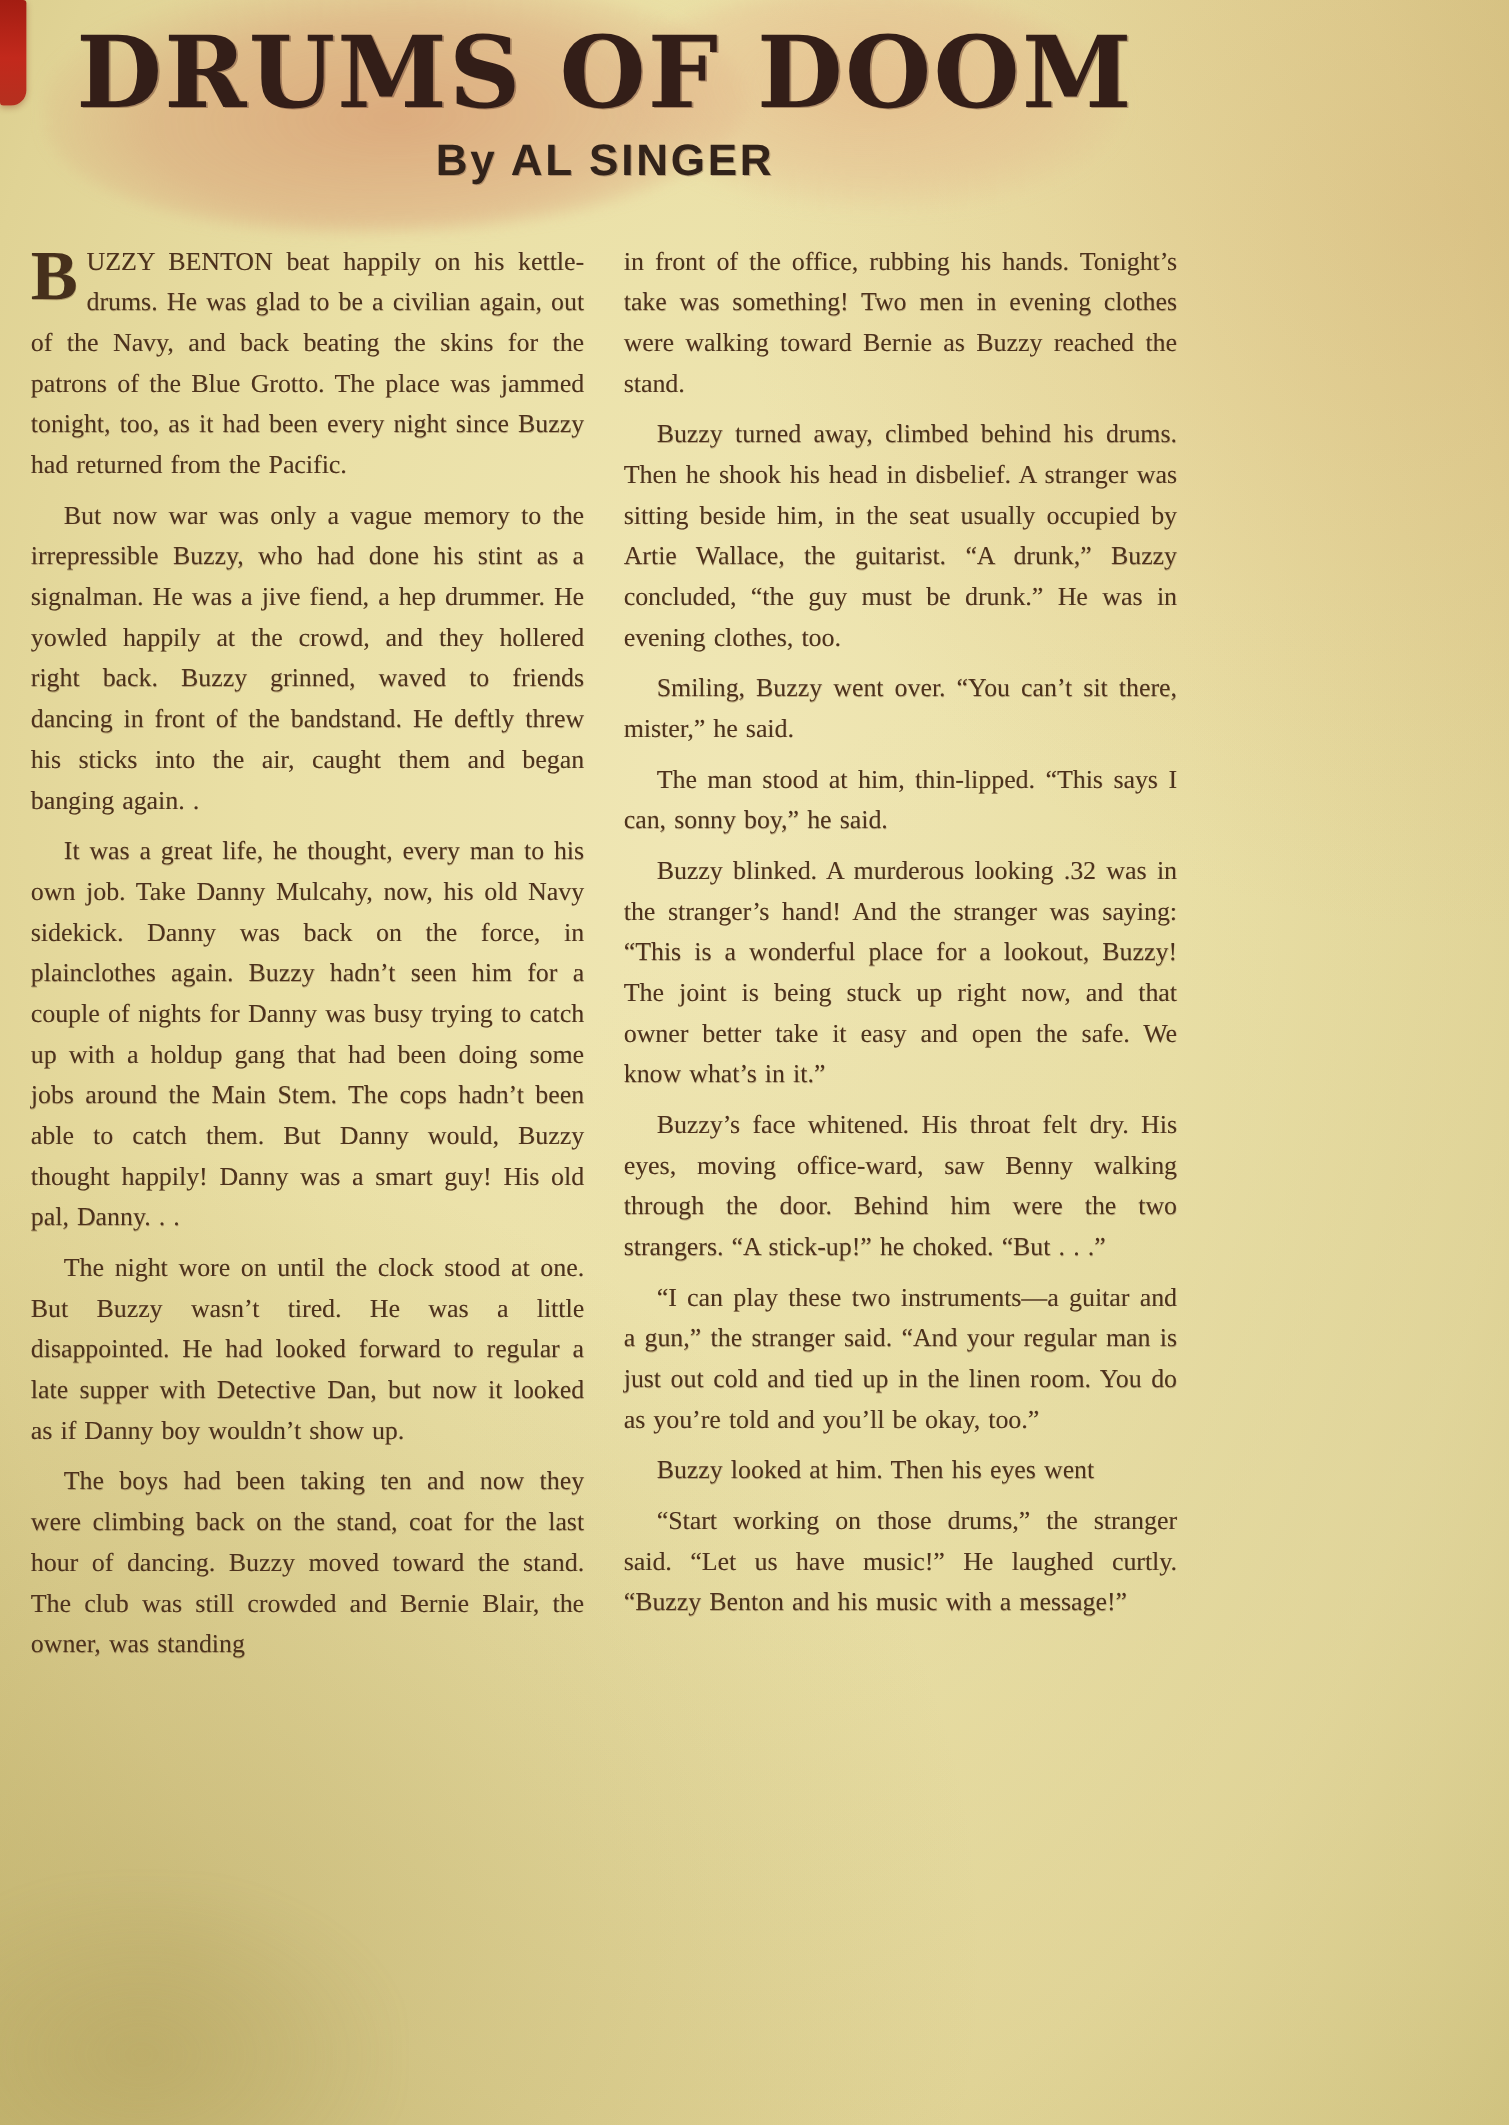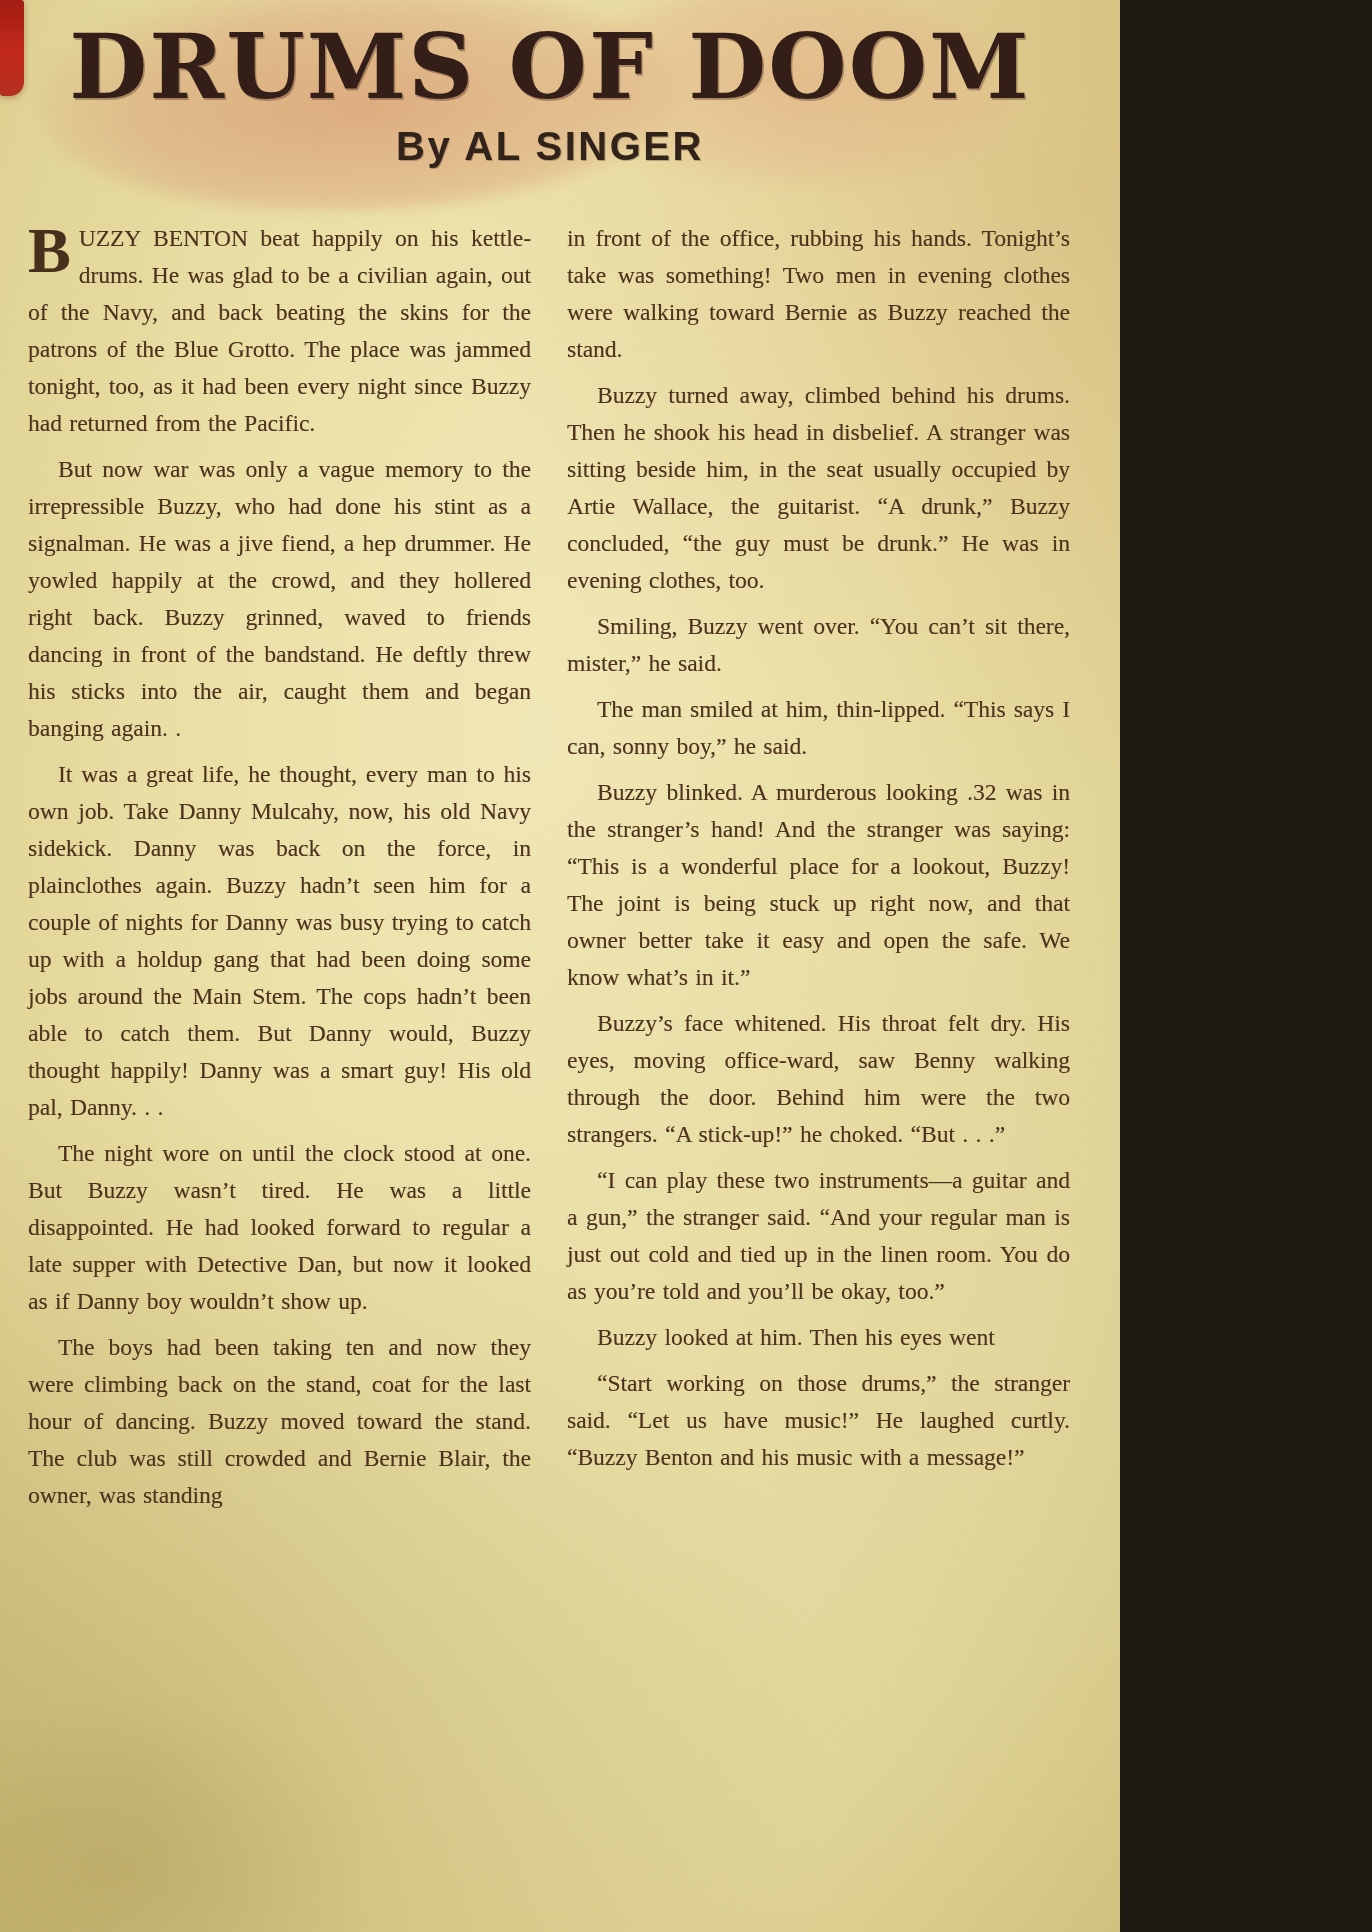--- a/index.html
+++ b/index.html
@@ -2,21 +2,21 @@
 <html><head>
 <meta charset="utf-8">
 <style>
   html, body {
     margin: 0;
     padding: 0;
     background: #1f1b12;
   }
   .page {
     position: relative;
-    width: 1120px;
+    width: 1372px;
     height: 1932px;
     overflow: hidden;
     background:
       radial-gradient(circle at 12% 92%, rgba(150,130,60,0.28), transparent 34%),
       radial-gradient(circle at 96% 10%, rgba(205,150,95,0.25), transparent 30%),
       radial-gradient(circle at 90% 70%, rgba(225,215,160,0.5), transparent 45%),
       radial-gradient(ellipse at 48% 38%, #f0e7b6 0%, #eae0a6 42%, #e0d395 72%, #cdbf7a 100%);
     font-kerning: normal;
   }
   .stain {
@@ -131,21 +131,21 @@
       <p class="para">But now war was only a vague memory to the irrepressible Buzzy, who had done his stint as a signalman. He was a jive fiend, a hep drummer. He yowled happily at the crowd, and they hollered right back. Buzzy grinned, waved to friends dancing in front of the bandstand. He deftly threw his sticks into the air, caught them and began banging again. .</p>
       <p class="para">It was a great life, he thought, every man to his own job. Take Danny Mulcahy, now, his old Navy sidekick. Danny was back on the force, in plainclothes again. Buzzy hadn’t seen him for a couple of nights for Danny was busy trying to catch up with a holdup gang that had been doing some jobs around the Main Stem. The cops hadn’t been able to catch them. But Danny would, Buzzy thought happily! Danny was a smart guy! His old pal, Danny. . .</p>
       <p class="para">The night wore on until the clock stood at one. But Buzzy wasn’t tired. He was a little disappointed. He had looked forward to regular a late supper with Detective Dan, but now it looked as if Danny boy wouldn’t show up.</p>
       <p class="para">The boys had been taking ten and now they were climbing back on the stand, coat for the last hour of dancing. Buzzy moved toward the stand. The club was still crowded and Bernie Blair, the owner, was standing</p>
     </section>
 
     <section class="col">
       <p class="para continuation">in front of the office, rubbing his hands. Tonight’s take was something! Two men in evening clothes were walking toward Bernie as Buzzy reached the stand.</p>
       <p class="para">Buzzy turned away, climbed behind his drums. Then he shook his head in disbelief. A stranger was sitting beside him, in the seat usually occupied by Artie Wallace, the guitarist. “A drunk,” Buzzy concluded, “the guy must be drunk.” He was in evening clothes, too.</p>
       <p class="para">Smiling, Buzzy went over. “You can’t sit there, mister,” he said.</p>
-      <p class="para">The man smiled at him, thin-lipped. “This says I can, sonny boy,” he said.</p>
+      <p class="para">The man stood at him, thin-lipped. “This says I can, sonny boy,” he said.</p>
       <p class="para">Buzzy blinked. A murderous looking .32 was in the stranger’s hand! And the stranger was saying: “This is a wonderful place for a lookout, Buzzy! The joint is being stuck up right now, and that owner better take it easy and open the safe. We know what’s in it.”</p>
       <p class="para">Buzzy’s face whitened. His throat felt dry. His eyes, moving office-ward, saw Benny walking through the door. Behind him were the two strangers. “A stick-up!” he choked. “But . . .”</p>
       <p class="para">“I can play these two instruments—a guitar and a gun,” the stranger said. “And your regular man is just out cold and tied up in the linen room. You do as you’re told and you’ll be okay, too.”</p>
       <p class="para">Buzzy looked at him. Then his eyes went</p>
       <p class="para">“Start working on those drums,” the stranger said. “Let us have music!” He laughed curtly. “Buzzy Benton and his music with a message!”</p>
     </section>
 
   </main>
 </div>
 

